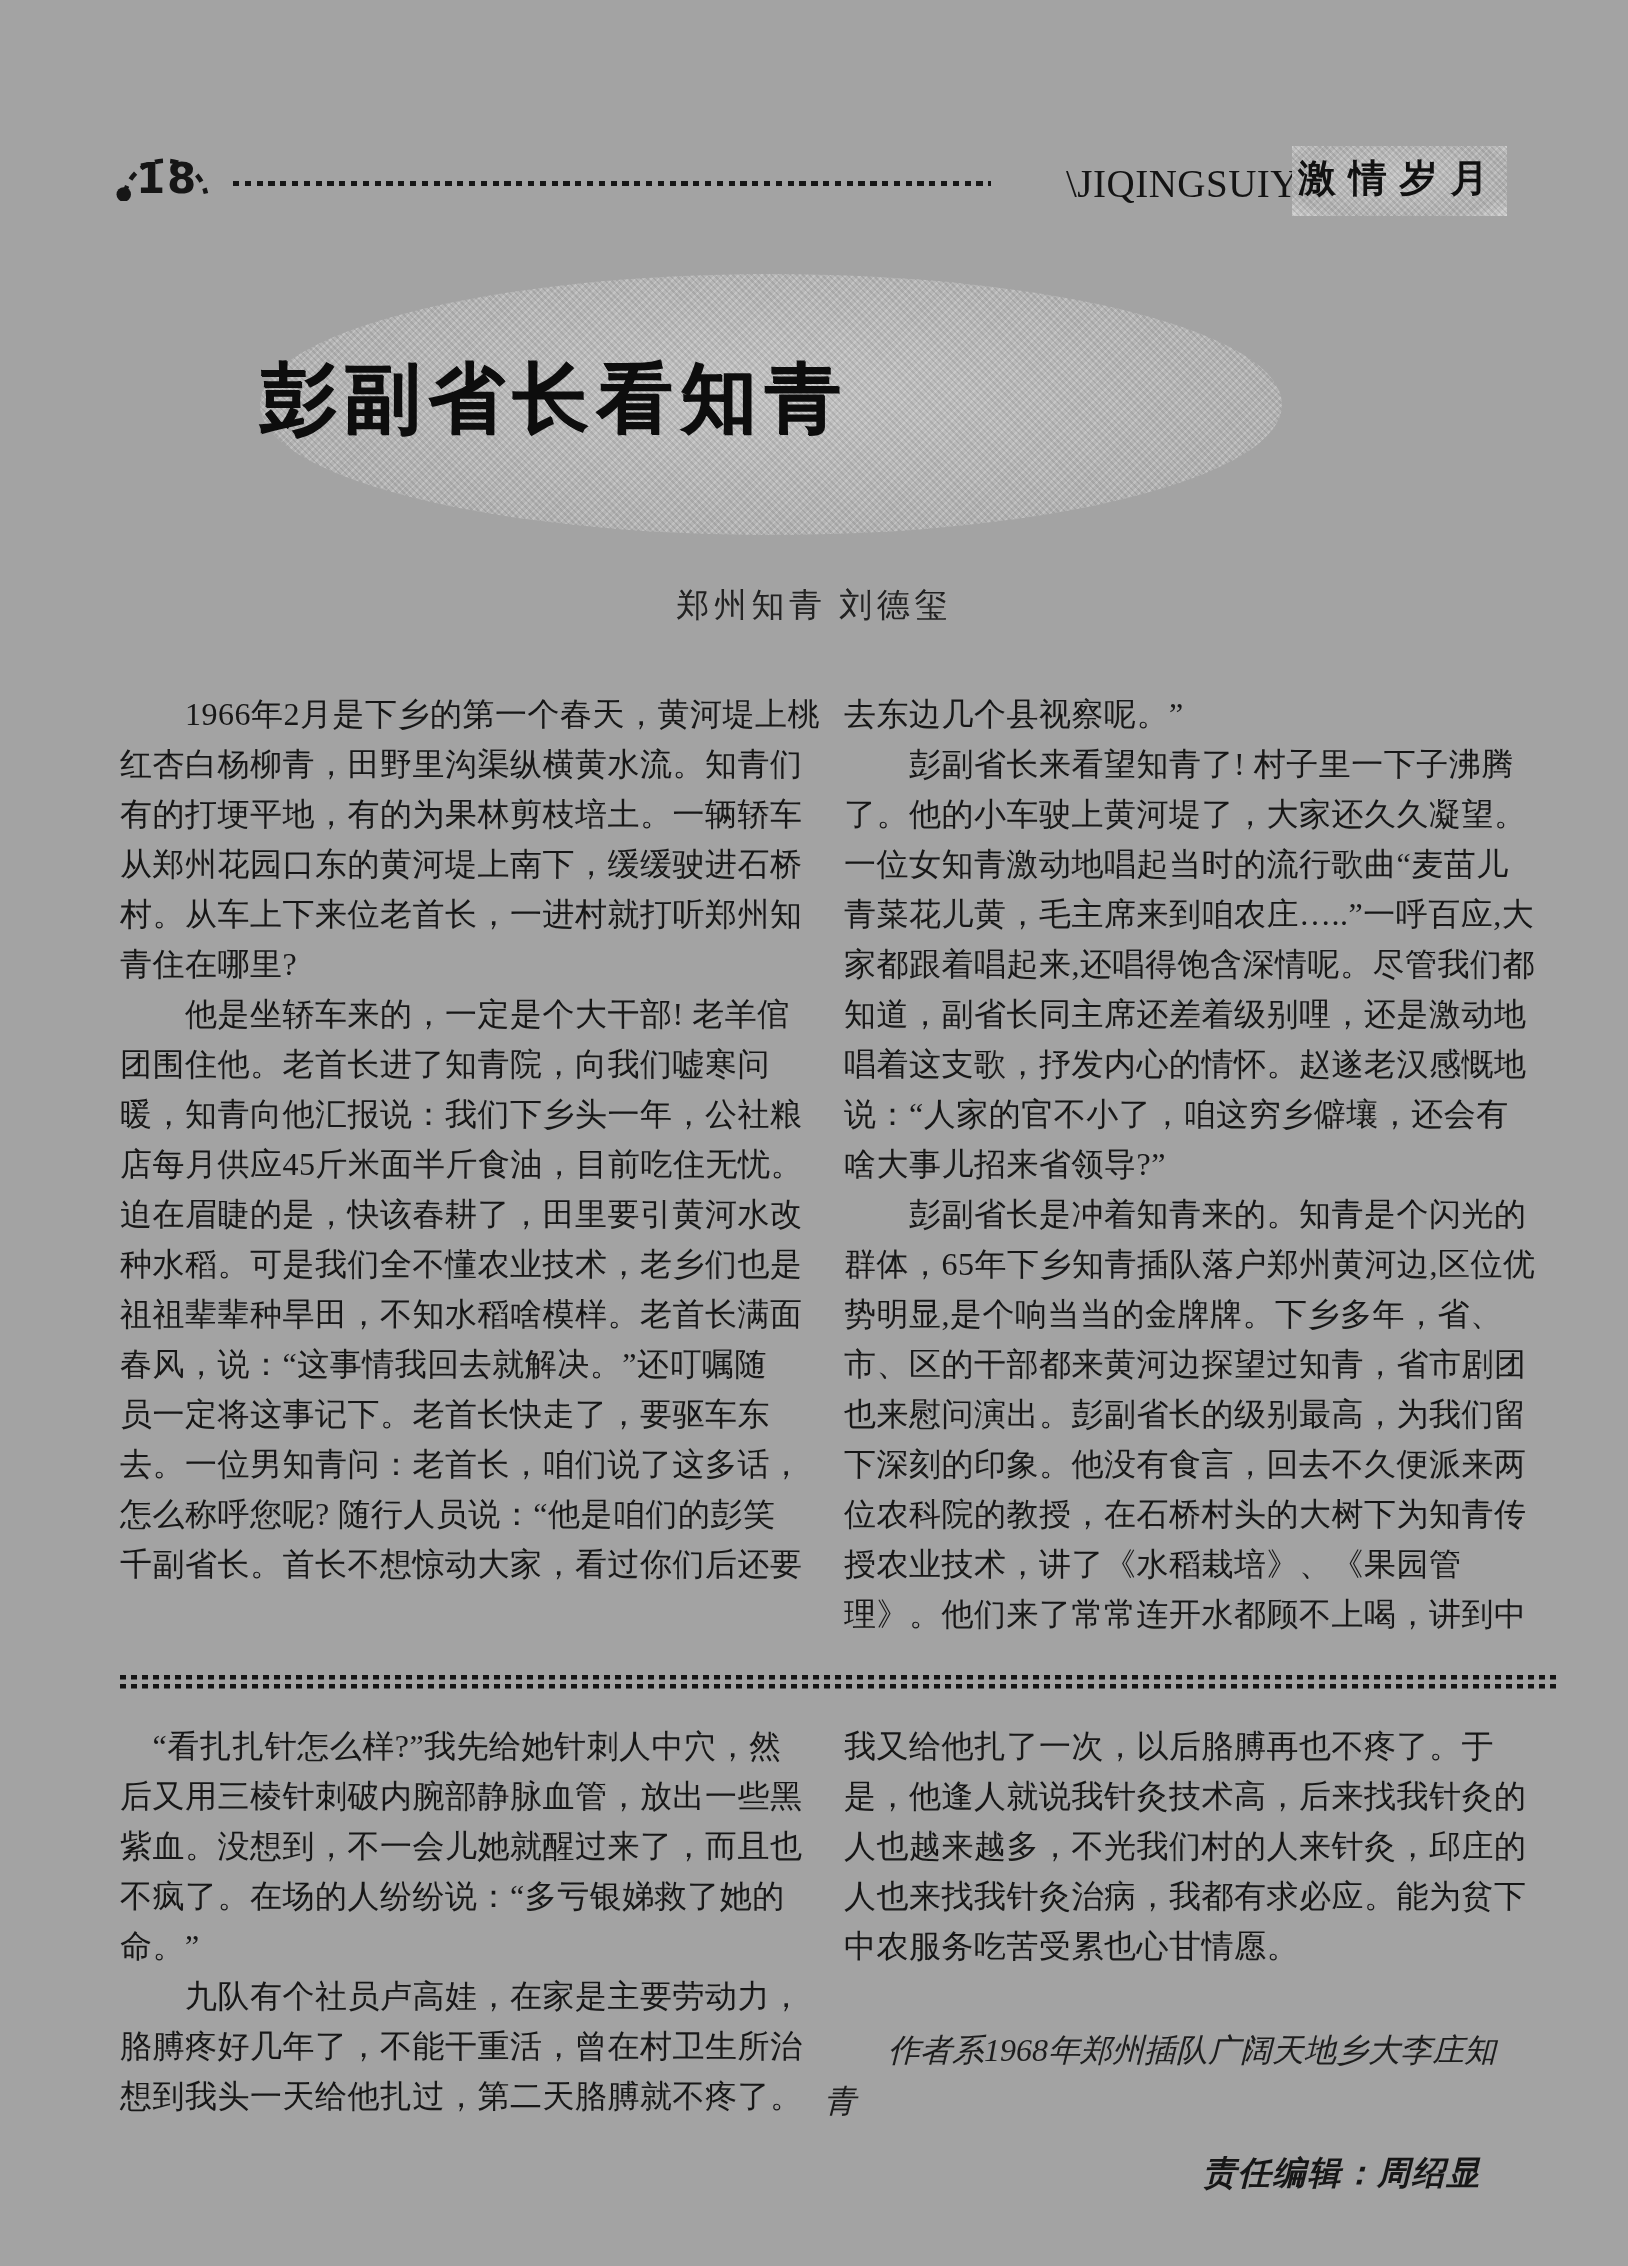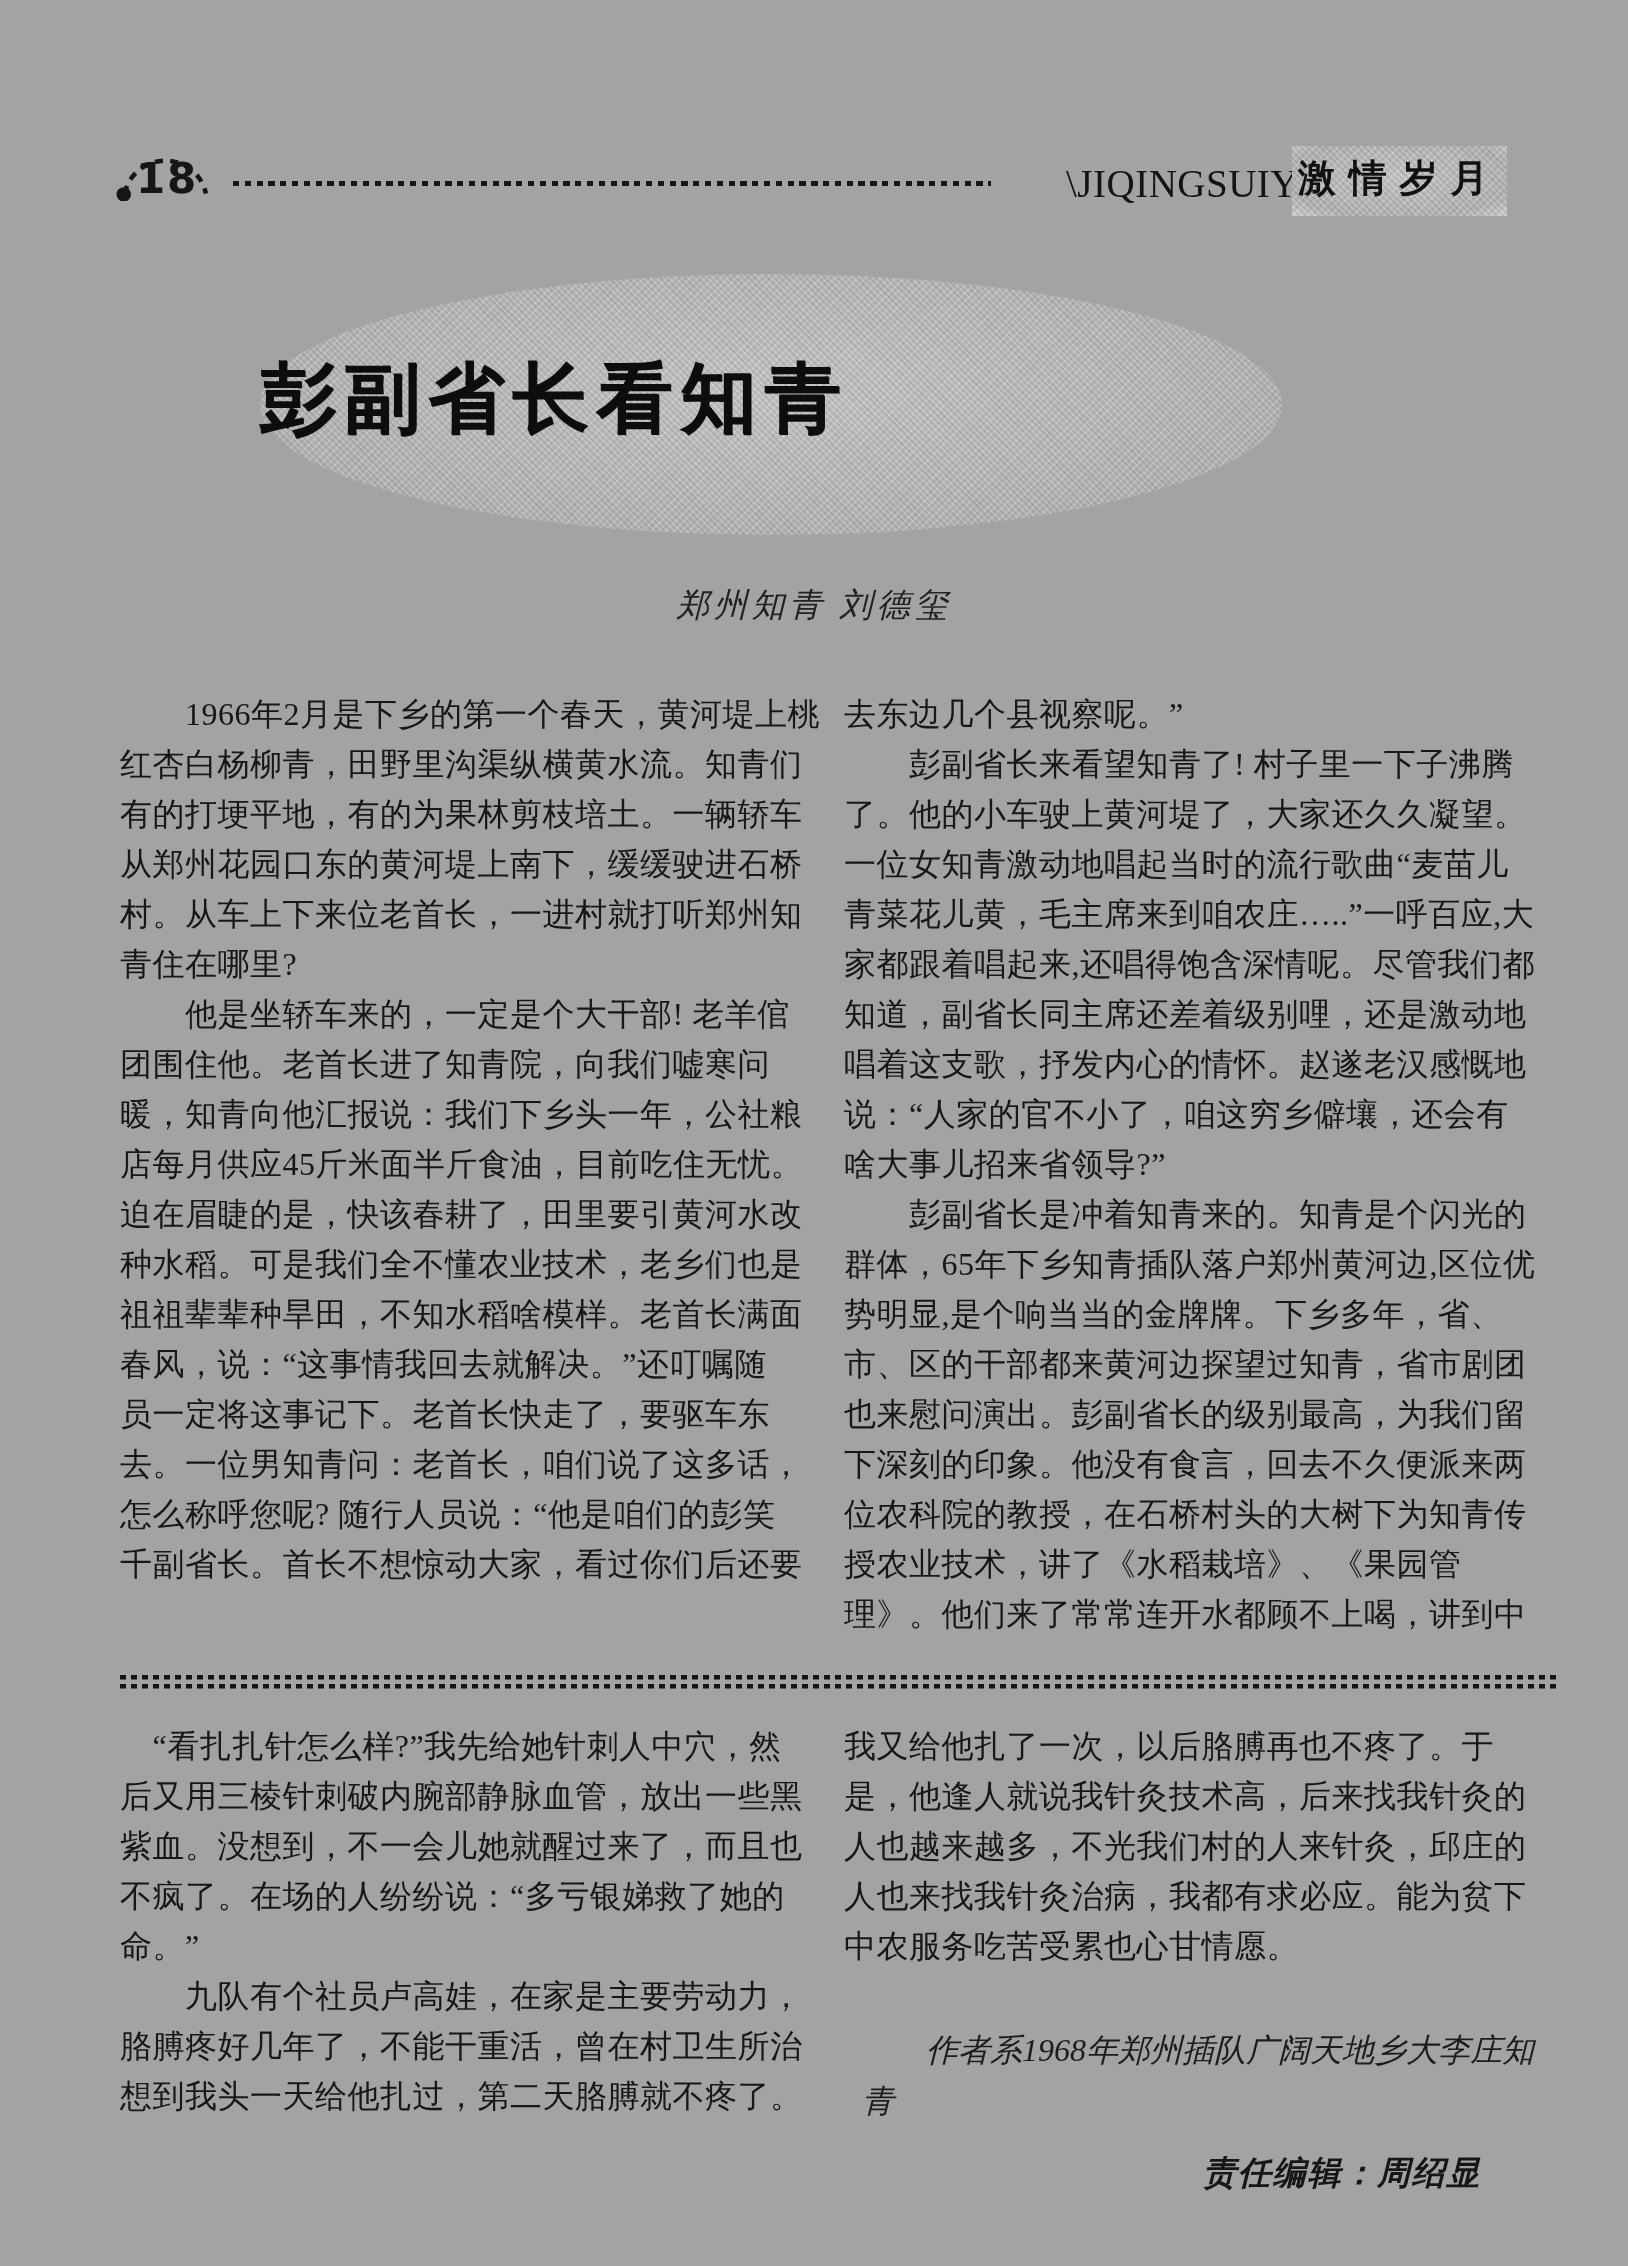--- a/index.html
+++ b/index.html
@@ -48,21 +48,20 @@
   }
   .article-title{
     font-family:"DejaVu Sans","Liberation Sans",sans-serif;
     font-weight:900;font-size:76px;letter-spacing:8.1px;color:#0d0d0d;
     text-shadow:0.9px 0.9px 0 #0d0d0d;
     white-space:nowrap;transform:translateY(-5.4px);
   }
   .byline{
     position:absolute;left:0;top:583px;width:1628px;
     text-align:center;font-size:33px;letter-spacing:4.5px;color:#222;
-    font-style:italic;
   }
   
   .col{
     position:absolute;
     font-size:32px;line-height:50px;letter-spacing:0.5px;
     color:#171717;
   }
   .col .tline{white-space:nowrap;}
   .col-topleft{left:120px;top:689px;width:688px;}
   .col-topright{left:844px;top:689px;width:716px;}
@@ -71,21 +70,21 @@
     background-image:
       repeating-linear-gradient(90deg,#141414 0 6.3px,transparent 6.3px 11px),
       repeating-linear-gradient(90deg,#141414 0 6.3px,transparent 6.3px 11px);
     background-size:100% 4.5px,100% 4.5px;
     background-position:0 0,0 9px;
     background-repeat:no-repeat,no-repeat;
   }
   .col-bottomleft{left:120px;top:1721px;width:688px;}
   .col-bottomright{left:844px;top:1721px;width:716px;}
   .author-note{
-    position:absolute;left:862px;top:2025px;width:716px;
+    position:absolute;left:824px;top:2025px;width:716px;
     font-size:32px;line-height:51px;font-style:italic;color:#1d1d1d;
   }
   .author-note .tline{white-space:nowrap;}
   .editor-credit{
     position:absolute;left:1203px;top:2151px;
     font-size:33px;font-weight:700;font-style:italic;letter-spacing:1.8px;color:#161616;
     white-space:nowrap;
   }
 </style>
 </head>

